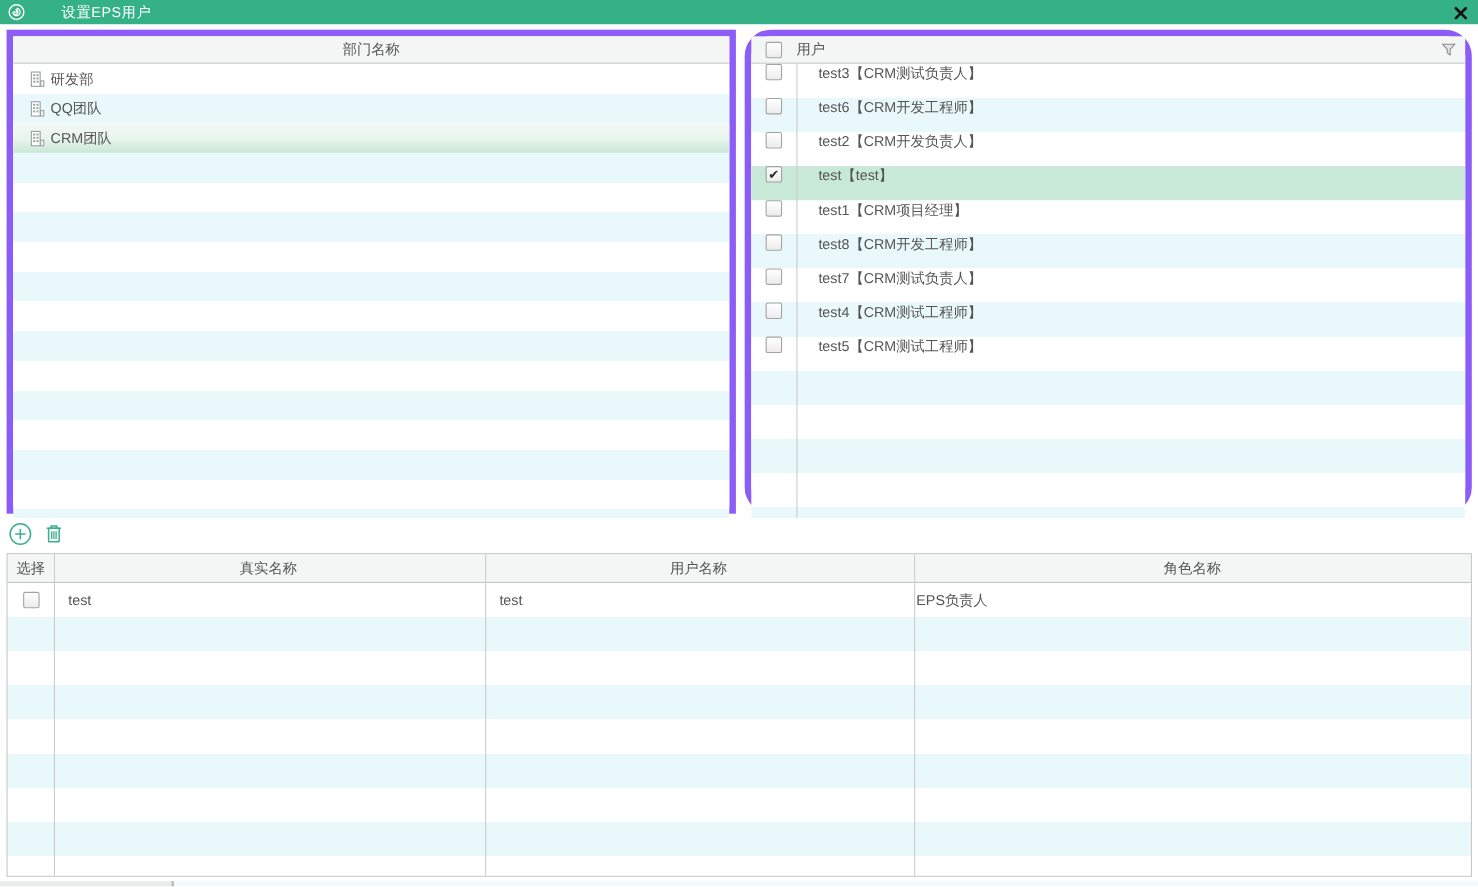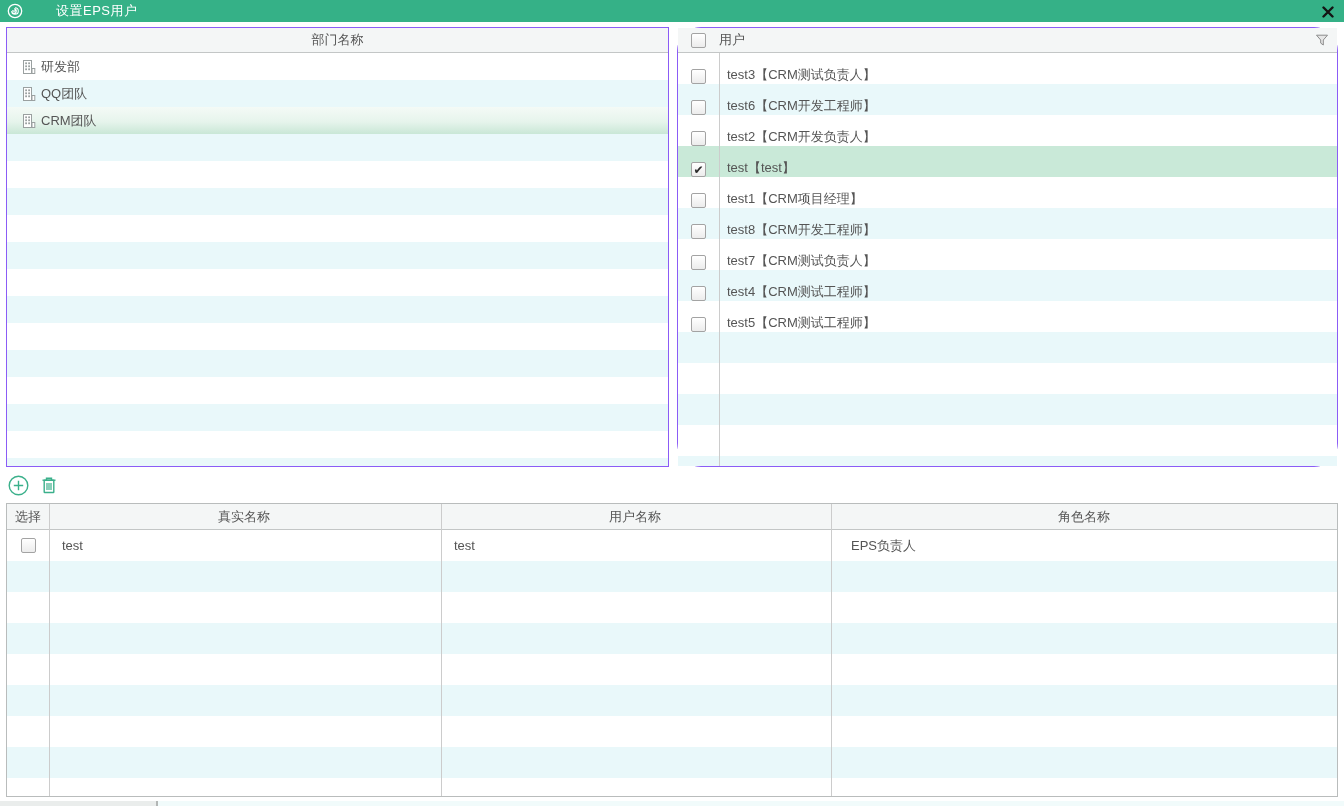--- a/index.html
+++ b/index.html
@@ -23,21 +23,21 @@
   .title-icon{ width:16px; height:16px; display:inline-flex; margin-right:7px; }
   .title-text{ color:#ffffff; font-size:13px; letter-spacing:0.5px; }
   .close-btn{
     position:absolute; right:9px; top:4px; width:15px; height:15px;
     display:flex; align-items:center; justify-content:center; cursor:pointer;
   }
 
   
   .panel{
     position:absolute; top:27px; height:440px;
-    border:1px solid #8b5cf6; background:#fff;
+    border:6px solid #8b5cf6; background:#fff;
   }
   .panel-left{ left:6px;  width:663px; }
   .panel-right{ left:677px; width:661px;border-radius:24px; }
   .panel-header{
     position:relative; height:25px; background:#f4f6f6;
     border-bottom:1px solid #c3c6c6;
     display:flex; align-items:center;
   }
   .panel-header.centered{ justify-content:center; }
   .panel-body{ position:relative; height:413px; overflow:hidden; }
@@ -60,21 +60,21 @@
   .tree-row .node-icon{ width:16px; height:16px; margin-right:4px; flex:0 0 auto; }
   .tree-row.selected{
     background:linear-gradient(180deg,#f4faf6 0%,#e6f4ec 55%,#c9e7d6 100%);
   }
 
   
   .check-col-line{
     position:absolute; left:41px; top:0; bottom:0; width:1px; background:#cccccc;
   }
   .filter-btn{ position:absolute; right:8px; top:5px; width:14px; height:14px; cursor:pointer; }
-  .user-row{ height:31px; display:flex; align-items:flex-end; }
+  .user-row{ height:31px; display:flex; align-items:flex-start;gap:12px; }
   .user-row.selected{ background:#c9e9d8; }
   .user-row .cb-cell{ width:41px; display:flex; justify-content:center; flex:0 0 auto; }
   .user-row .user-label{ padding-left:8px; }
   .header-cb-cell{ width:41px; display:flex; justify-content:center; }
 
   
   .cb{
     width:15px; height:15px; border:1px solid #a3a3a3; border-radius:2px;
     background:linear-gradient(180deg,#ffffff,#ececec);
     display:inline-flex; align-items:center; justify-content:center; cursor:pointer;
@@ -100,21 +100,21 @@
     border-bottom:1px solid #c3c6c6;
     display:flex; align-items:center;
   }
   .grid-header .hc{ text-align:center; color:#555; }
   .hc.c0{ width:42px;text-align:center; } .hc.c1{ width:392px; } .hc.c2{ width:390px; } .hc.c3{ flex:1; }
   .grid-body{ position:relative; height:266px; overflow:hidden; }
   .grid-row{ height:31px; display:flex; align-items:center; }
   .grid-row .gc0{ width:42px; display:flex; justify-content:center; flex:0 0 auto; }
   .grid-row .gc1{ width:392px; padding-left:13px; }
   .grid-row .gc2{ width:390px; padding-left:13px; }
-  .grid-row .gc3{ flex:1; padding-left:20px; }
+  .grid-row .gc3{ flex:1; padding-left:2px; }
   .grid-vline{ position:absolute; top:0; bottom:0; width:1px; background:#cccccc; }
   .gv1{ left:42px; } .gv2{ left:434px; } .gv3{ left:824px; }
 
   
   .behind-strip{ position:absolute; bottom:0; left:0; right:0; height:5px; background:#f1fbfb; }
   .behind-strip-left{ position:absolute; bottom:0; left:0; width:156px; height:5px; background:#eaedec; }
   .behind-tick{ position:absolute; bottom:0; left:156px; width:2px; height:5px; background:#b3b6b5; }
 
   svg{ display:block; }
 </style>

